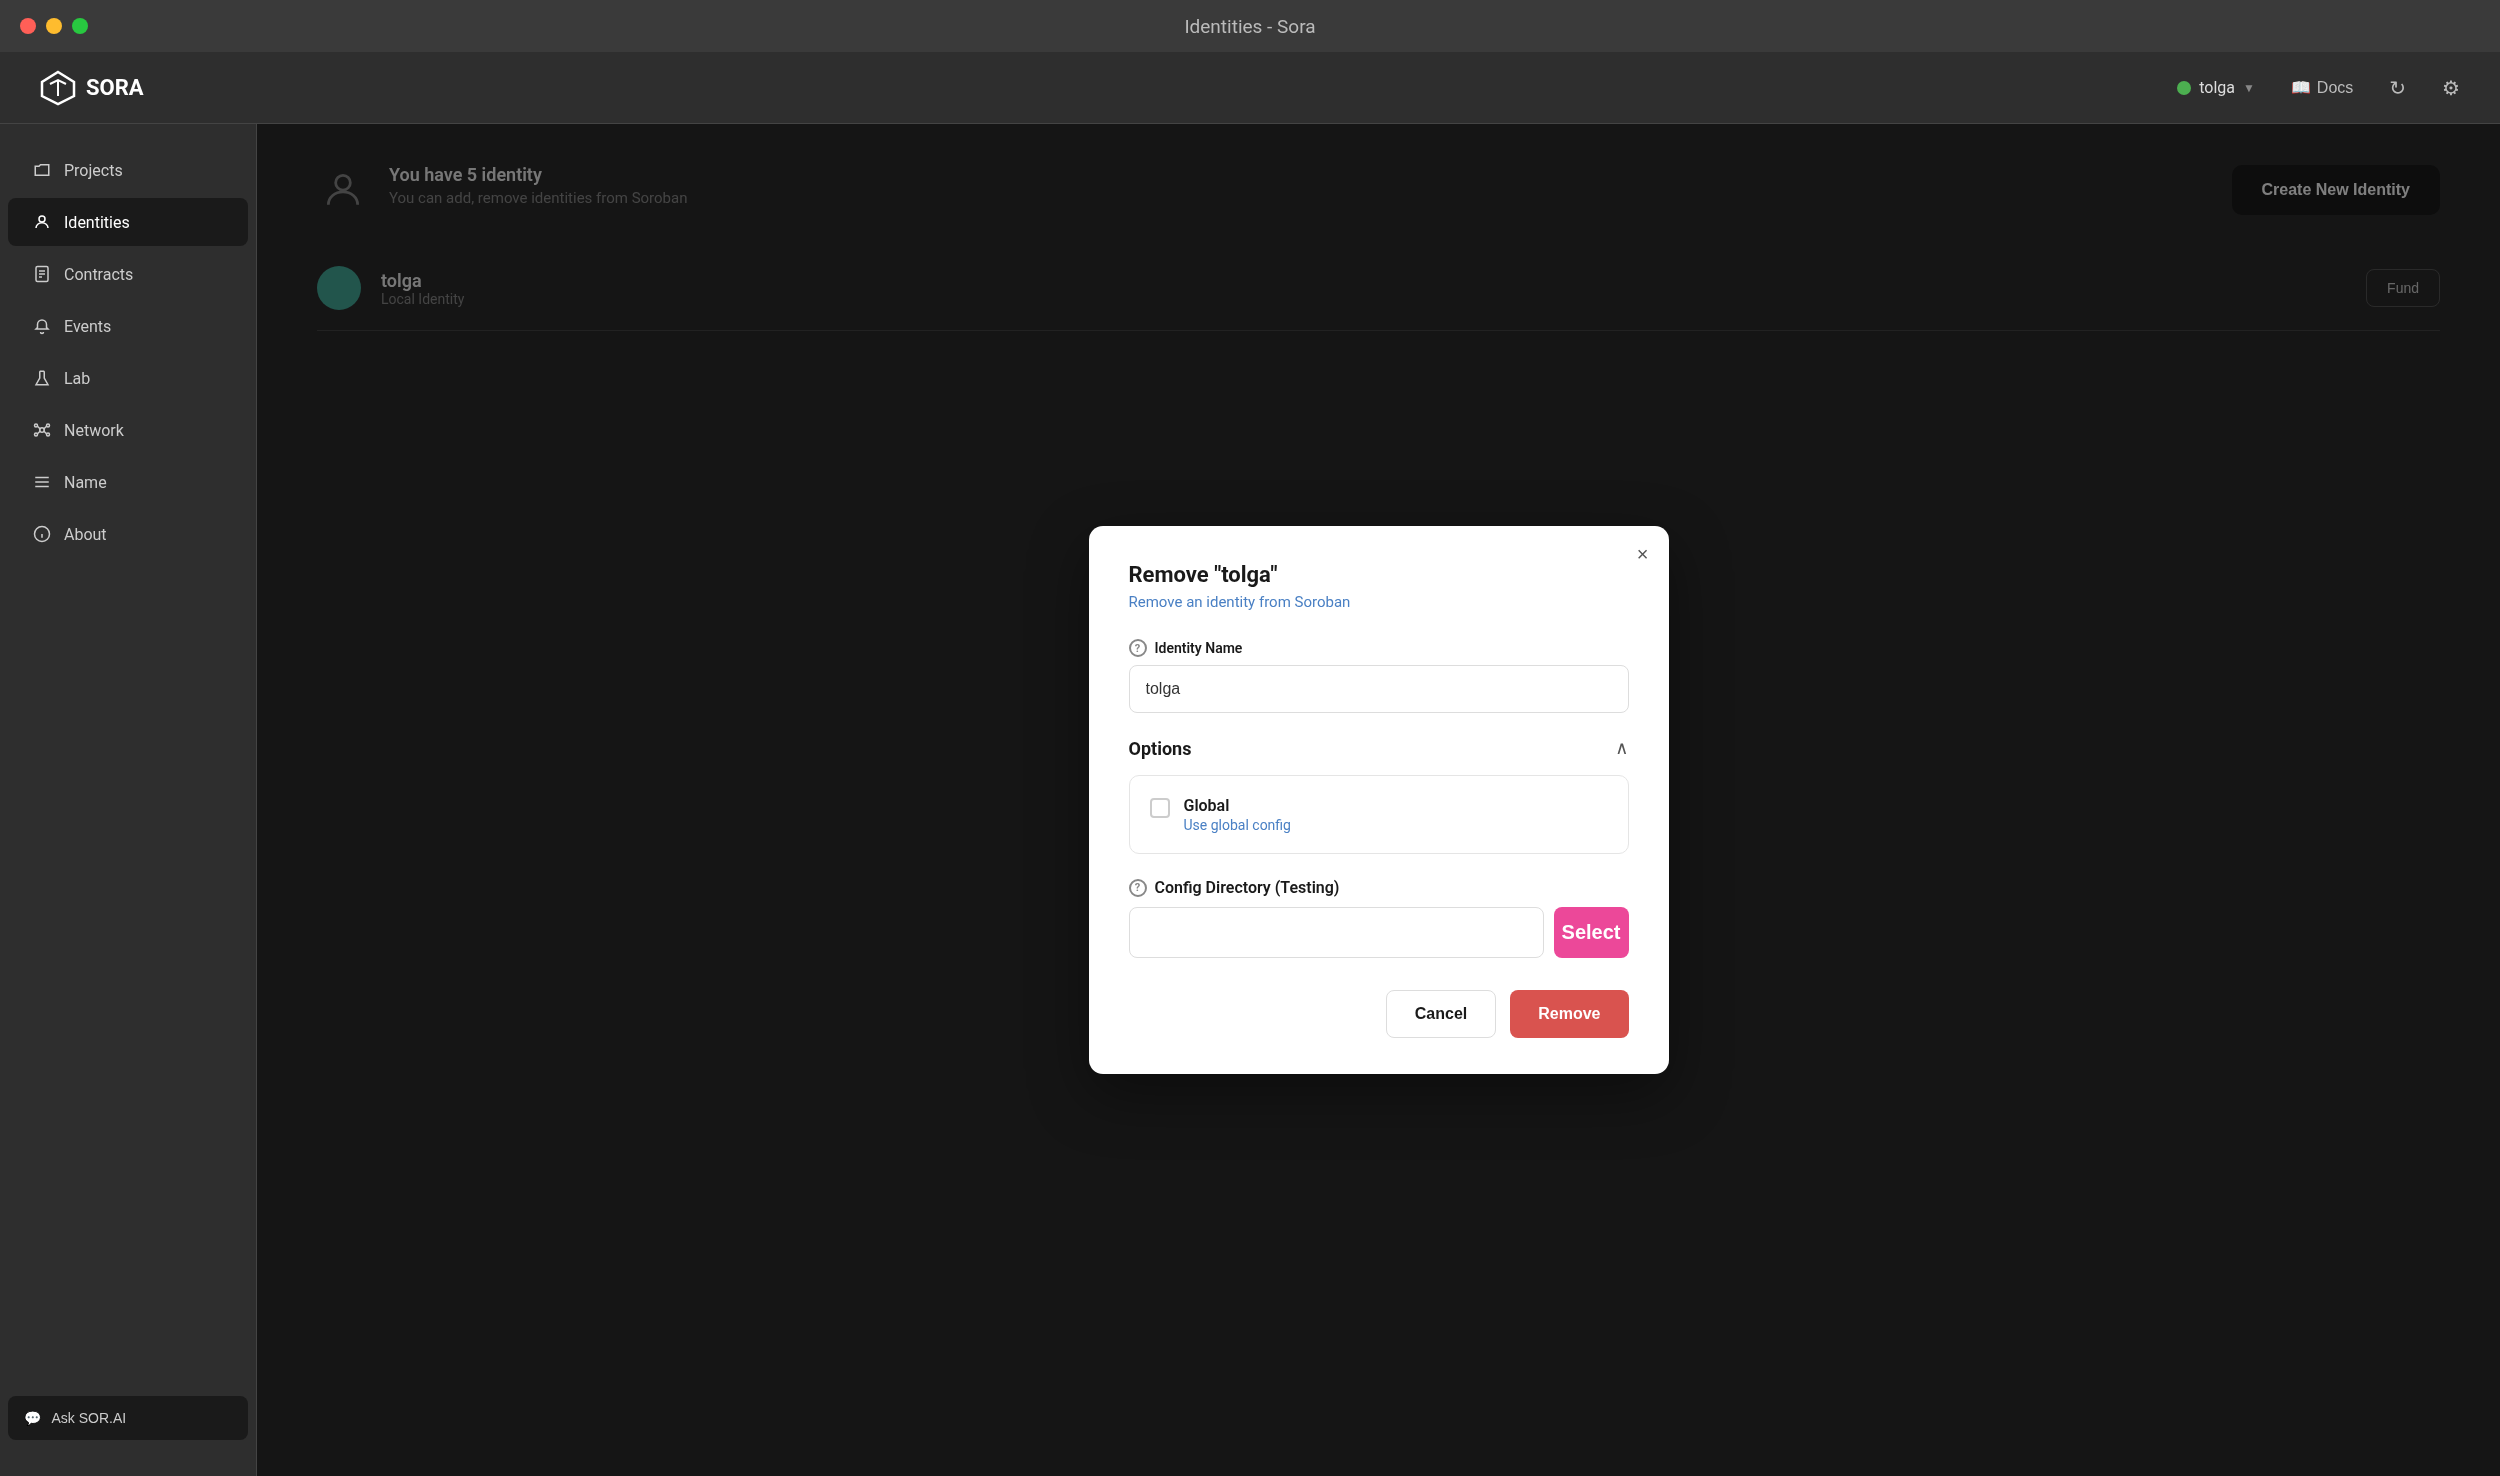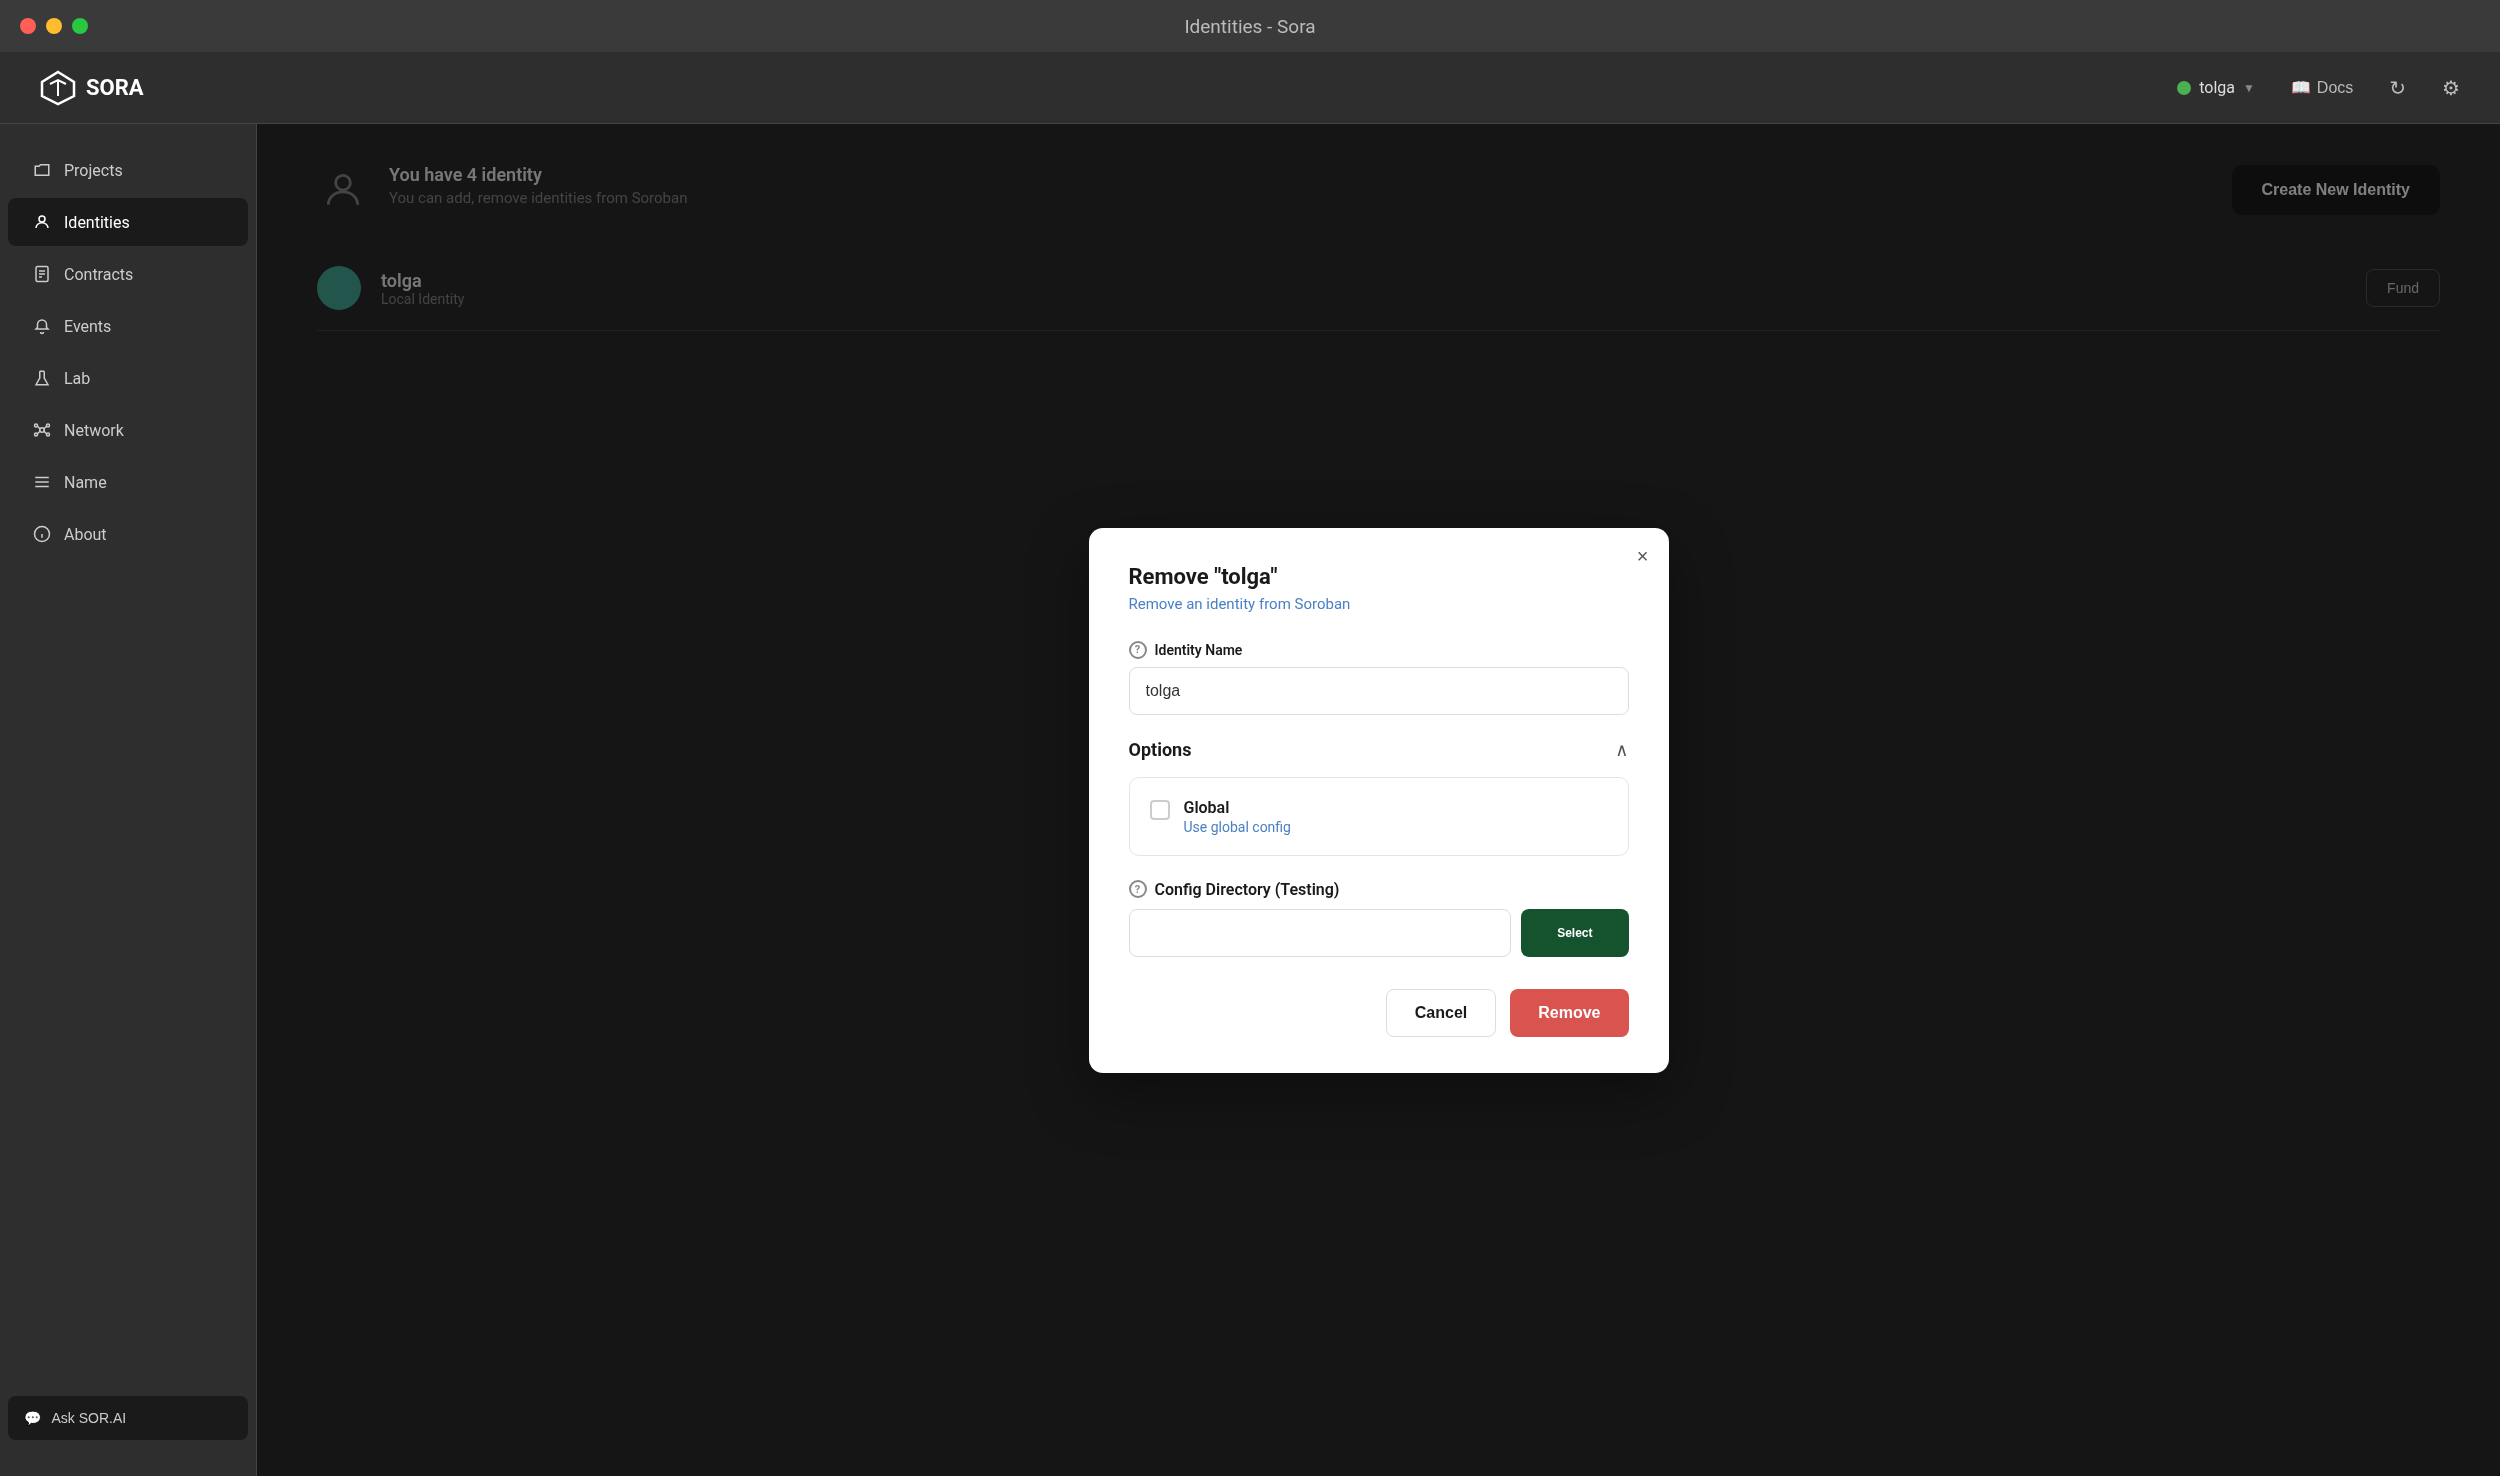--- a/index.html
+++ b/index.html
@@ -392,26 +392,26 @@
     .config-dir-input {
       flex: 1;
       border: 1px solid #ddd;
       border-radius: 8px;
       padding: 14px 16px;
       font-size: 16px;
       color: #333;
       outline: none;
     }
     .select-btn {
-      background: #14532d;
+      background: #ec4899;
       color: #fff;
       border: none;
       border-radius: 8px;
-      padding: 14px 36px;
-      font-size: 12px;
+      padding: 14px 8px;
+      font-size: 20px;
       font-weight: 600;
       cursor: pointer;
     }
     .modal-actions {
       display: flex;
       justify-content: flex-end;
       gap: 14px;
     }
     .cancel-btn {
       background: #fff;
@@ -571,21 +571,21 @@
     <div class="content">
       <div class="content-header">
         <div class="content-info">
           <div class="content-person-icon">
             <svg width="44" height="44" viewBox="0 0 24 24" fill="none" stroke="#888" stroke-width="1.5">
                 <circle cx="12" cy="8" r="4"></circle>
                 <path d="M4 20c0-4 3.6-7 8-7s8 3 8 7"></path>
               </svg>
           </div>
           <div>
-            <div class="content-title">You have 4 identity</div>
+            <div class="content-title">You have 5 identity</div>
             <div class="content-subtitle">You can add, remove identities from Soroban</div>
           </div>
         </div>
         <button class="create-btn">Create New Identity</button>
       </div>
       <div class="identity-row">
         <div class="identity-avatar"></div>
         <div>
           <div class="identity-name">tolga</div>
           <div class="identity-type">Local Identity</div>

